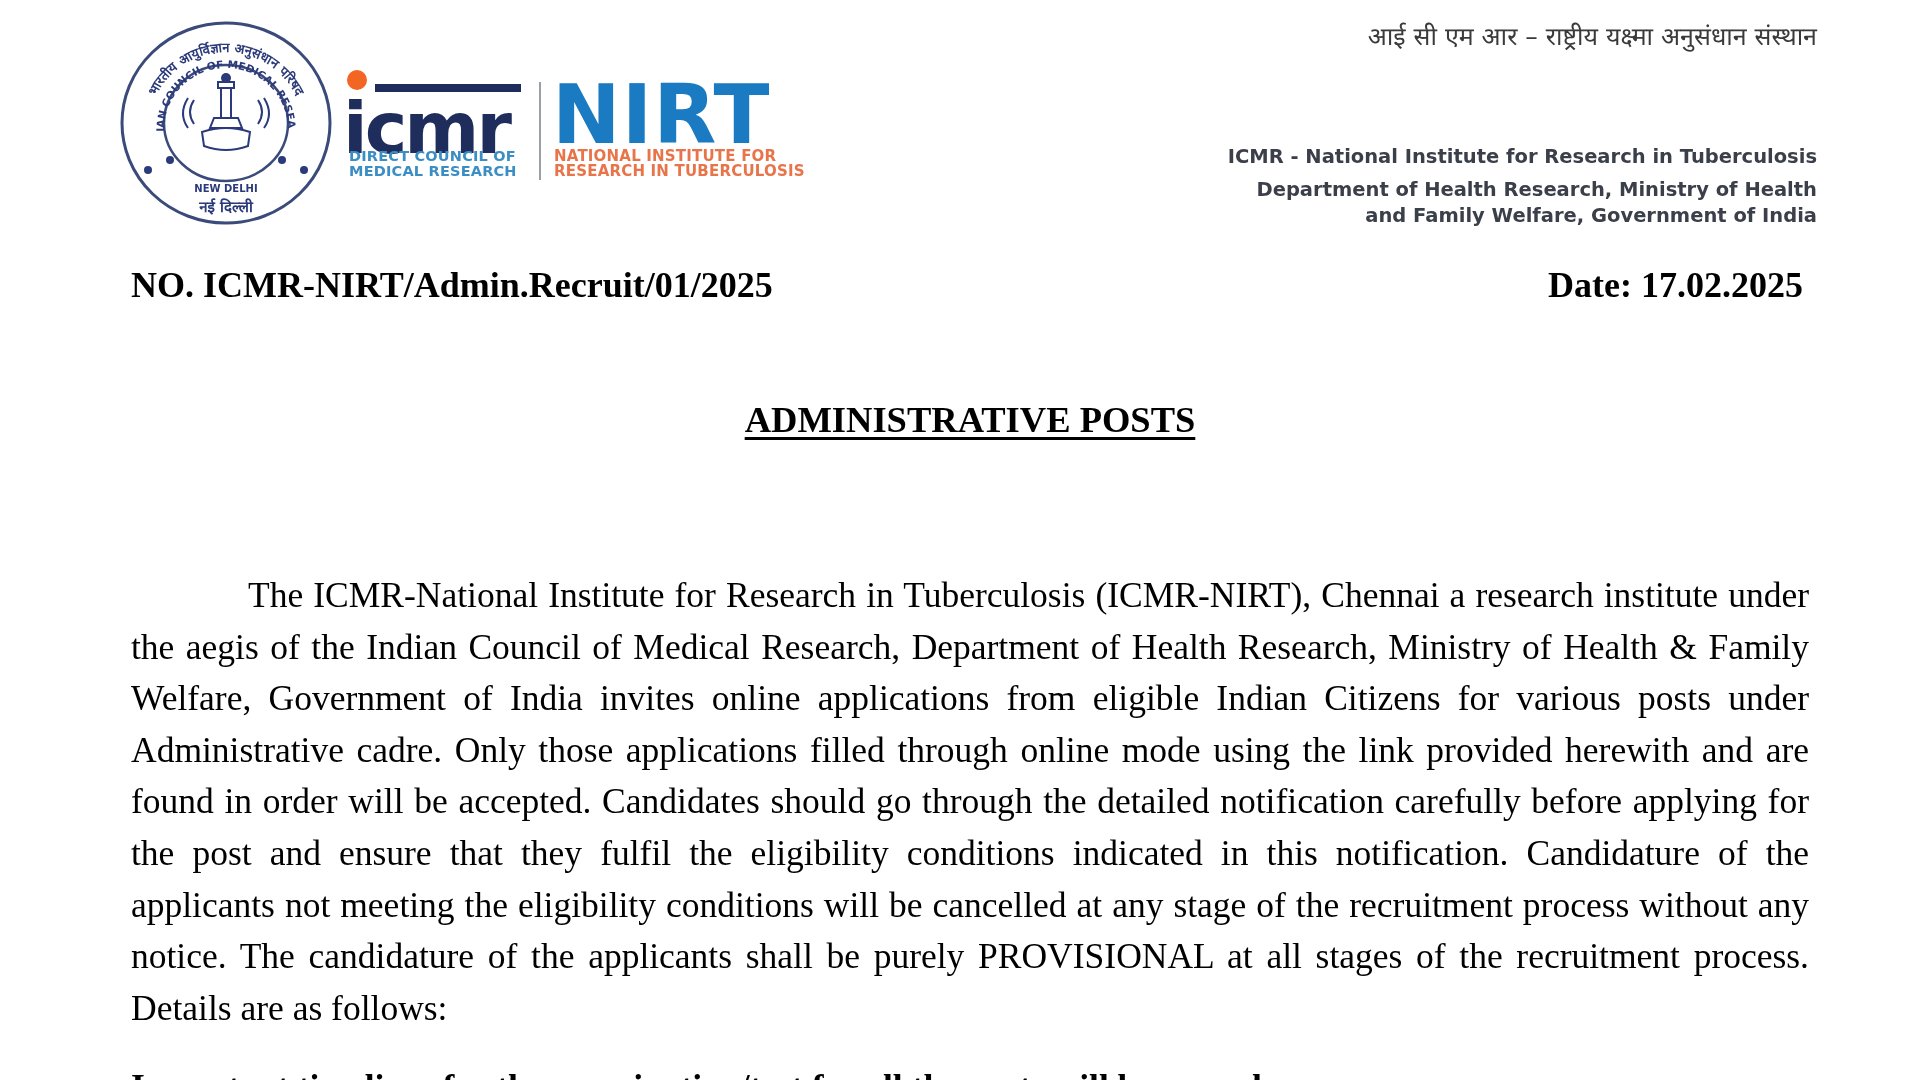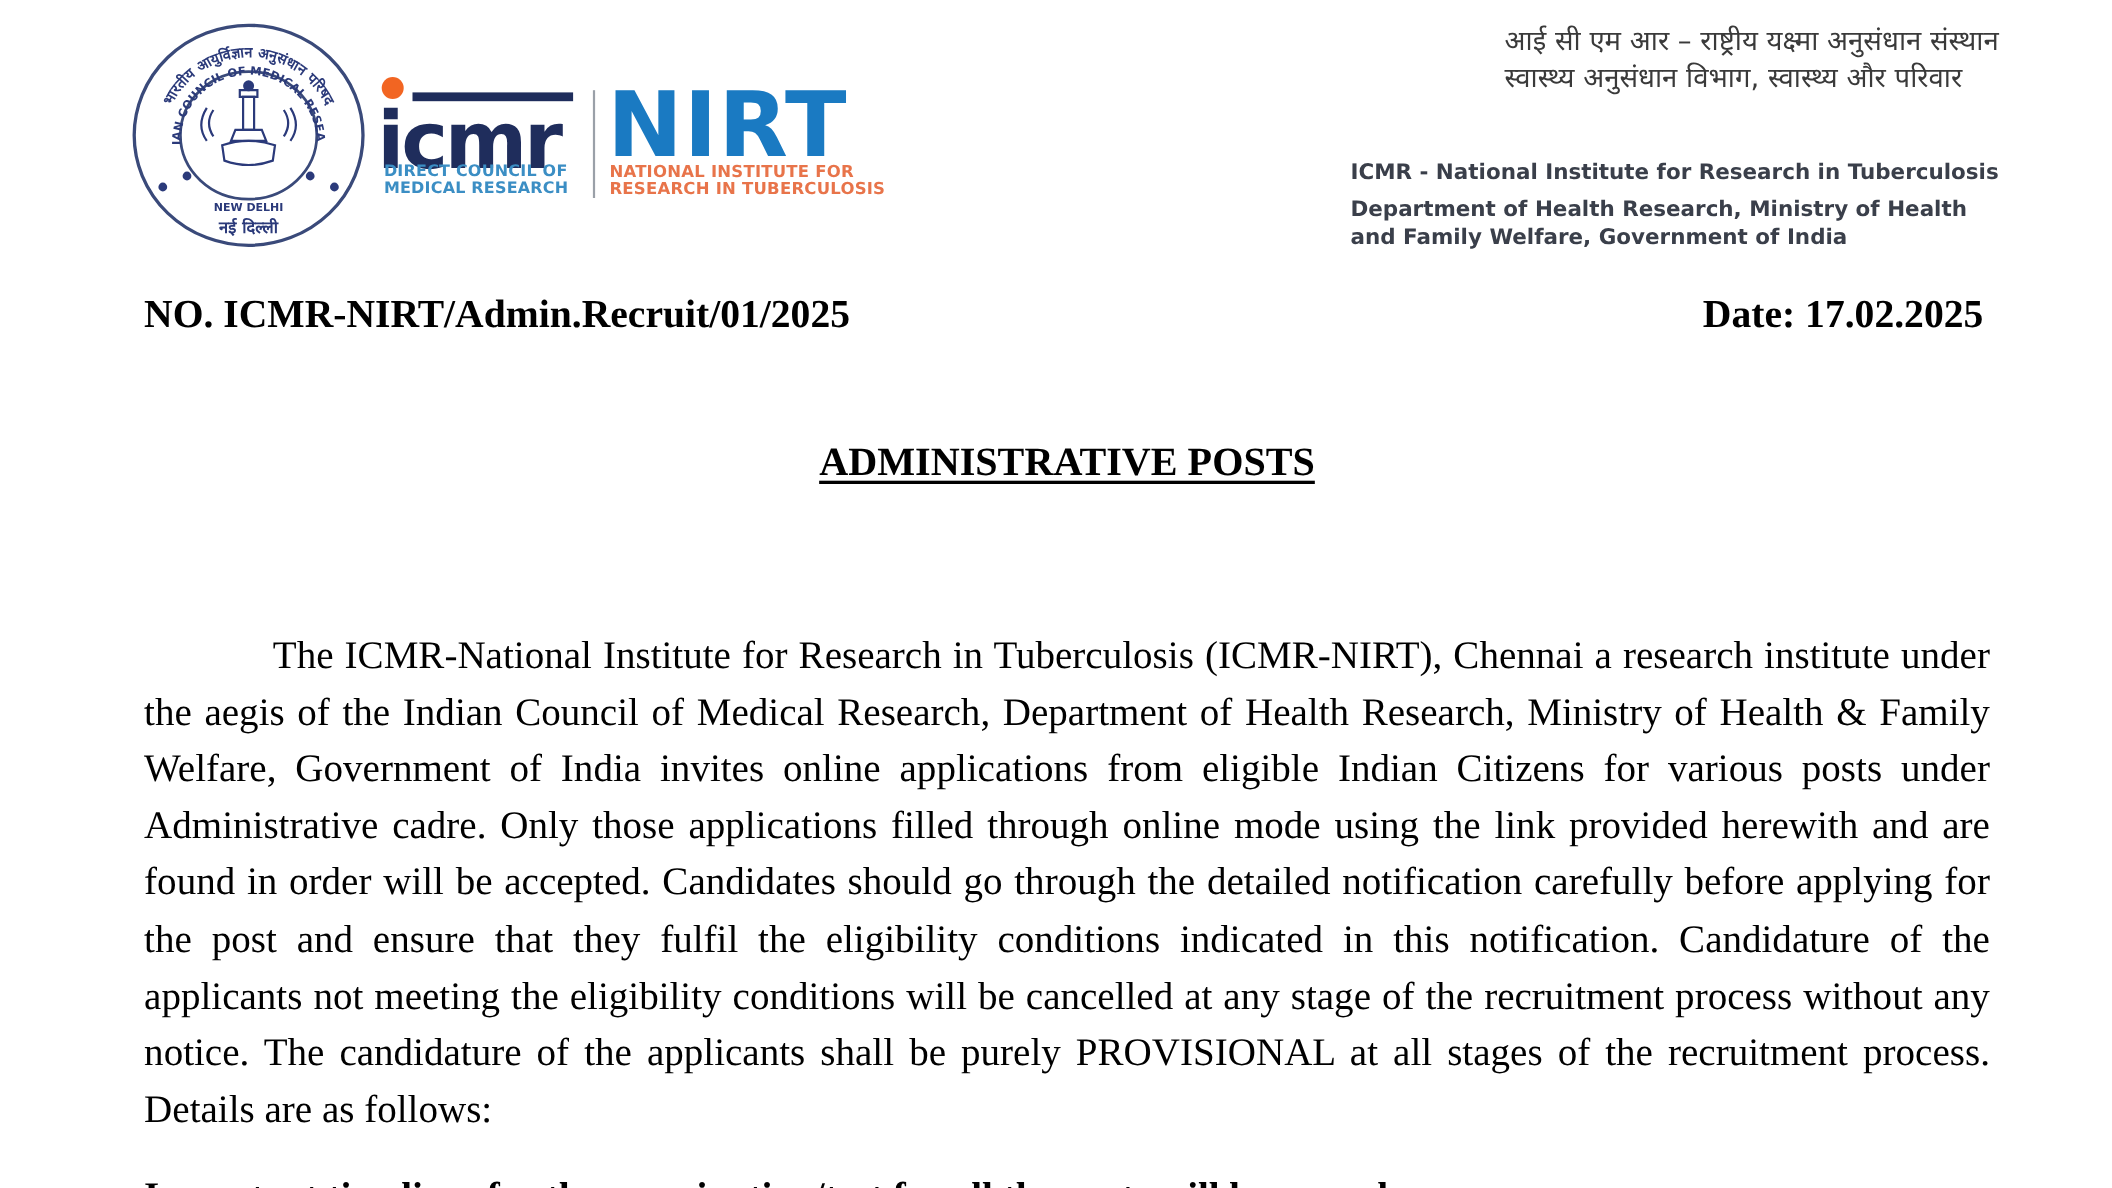--- a/index.html
+++ b/index.html
@@ -18,21 +18,21 @@
   .icmr-sub { position:absolute; left:6px; top:79px; font-family:"DejaVu Sans", sans-serif; font-size:14.5px; line-height:15px; color:#3b8ec4; font-weight:bold; letter-spacing:0.2px; white-space:nowrap; }
 
   .logo-divider { left:539px; top:82px; width:2px; height:98px; background:#9aa0a8; }
 
   .nirt-logo { left:552px; top:70px; width:260px; height:112px; }
   .nirt-word { position:absolute; left:0; top:4px; font-family:"DejaVu Sans", sans-serif; font-weight:bold; font-size:82px; line-height:1; color:#1a7ac2; letter-spacing:1px; }
   .nirt-sub { position:absolute; left:2px; top:79px; font-family:"DejaVu Sans", sans-serif; font-size:15px; line-height:15px; color:#e8744a; font-weight:bold; letter-spacing:0.2px; white-space:nowrap; }
 
   
   .hindi-block { right:103px; top:20px; text-align:left; font-family:"DejaVu Sans", sans-serif; font-size:25px; line-height:34px; color:#3a3a3a; }
-  .eng-block { right:103px; top:144px; text-align:left; font-family:"DejaVu Sans", sans-serif; font-size:19.5px; line-height:26px; color:#3a3f4a; font-weight:bold; }
+  .eng-block { right:103px; top:144px; text-align:right; font-family:"DejaVu Sans", sans-serif; font-size:19.5px; line-height:26px; color:#3a3f4a; font-weight:bold; }
   .eng-block .line1 { margin-bottom:7px; }
 
   
   .ref-no { left:131px; top:264px; font-family:"Liberation Serif", serif; font-weight:bold; font-size:36px; }
   .ref-date { right:117px; top:264px; font-family:"Liberation Serif", serif; font-weight:bold; font-size:36px; }
 
   
   .doc-title { left:131px; width:1678px; top:398px; text-align:center; font-family:"Liberation Serif", serif; font-weight:bold; font-size:36.5px; line-height:44px; }
   .doc-title span { text-decoration:underline; text-decoration-thickness:3px; text-underline-offset:5px; }
 
@@ -93,21 +93,20 @@
 <div class="abs nirt-logo">
   <div class="nirt-word">NIRT</div>
   <div class="nirt-sub">
     <div>NATIONAL INSTITUTE FOR</div>
     <div>RESEARCH IN TUBERCULOSIS</div>
   </div>
 </div>
 
 <div class="abs hindi-block">
   <div>आई सी एम आर – राष्ट्रीय यक्ष्मा अनुसंधान संस्थान</div>
-  <div>स्वास्थ्य अनुसंधान विभाग, स्वास्थ्य और परिवार</div>
 </div>
 
 <div class="abs eng-block">
   <div class="line1">ICMR - National Institute for Research in Tuberculosis</div>
   <div>Department of Health Research, Ministry of Health</div>
   <div>and Family Welfare, Government of India</div>
 </div>
 
 <div class="abs ref-no">NO. ICMR-NIRT/Admin.Recruit/01/2025</div>
 <div class="abs ref-date">Date: 17.02.2025</div>

